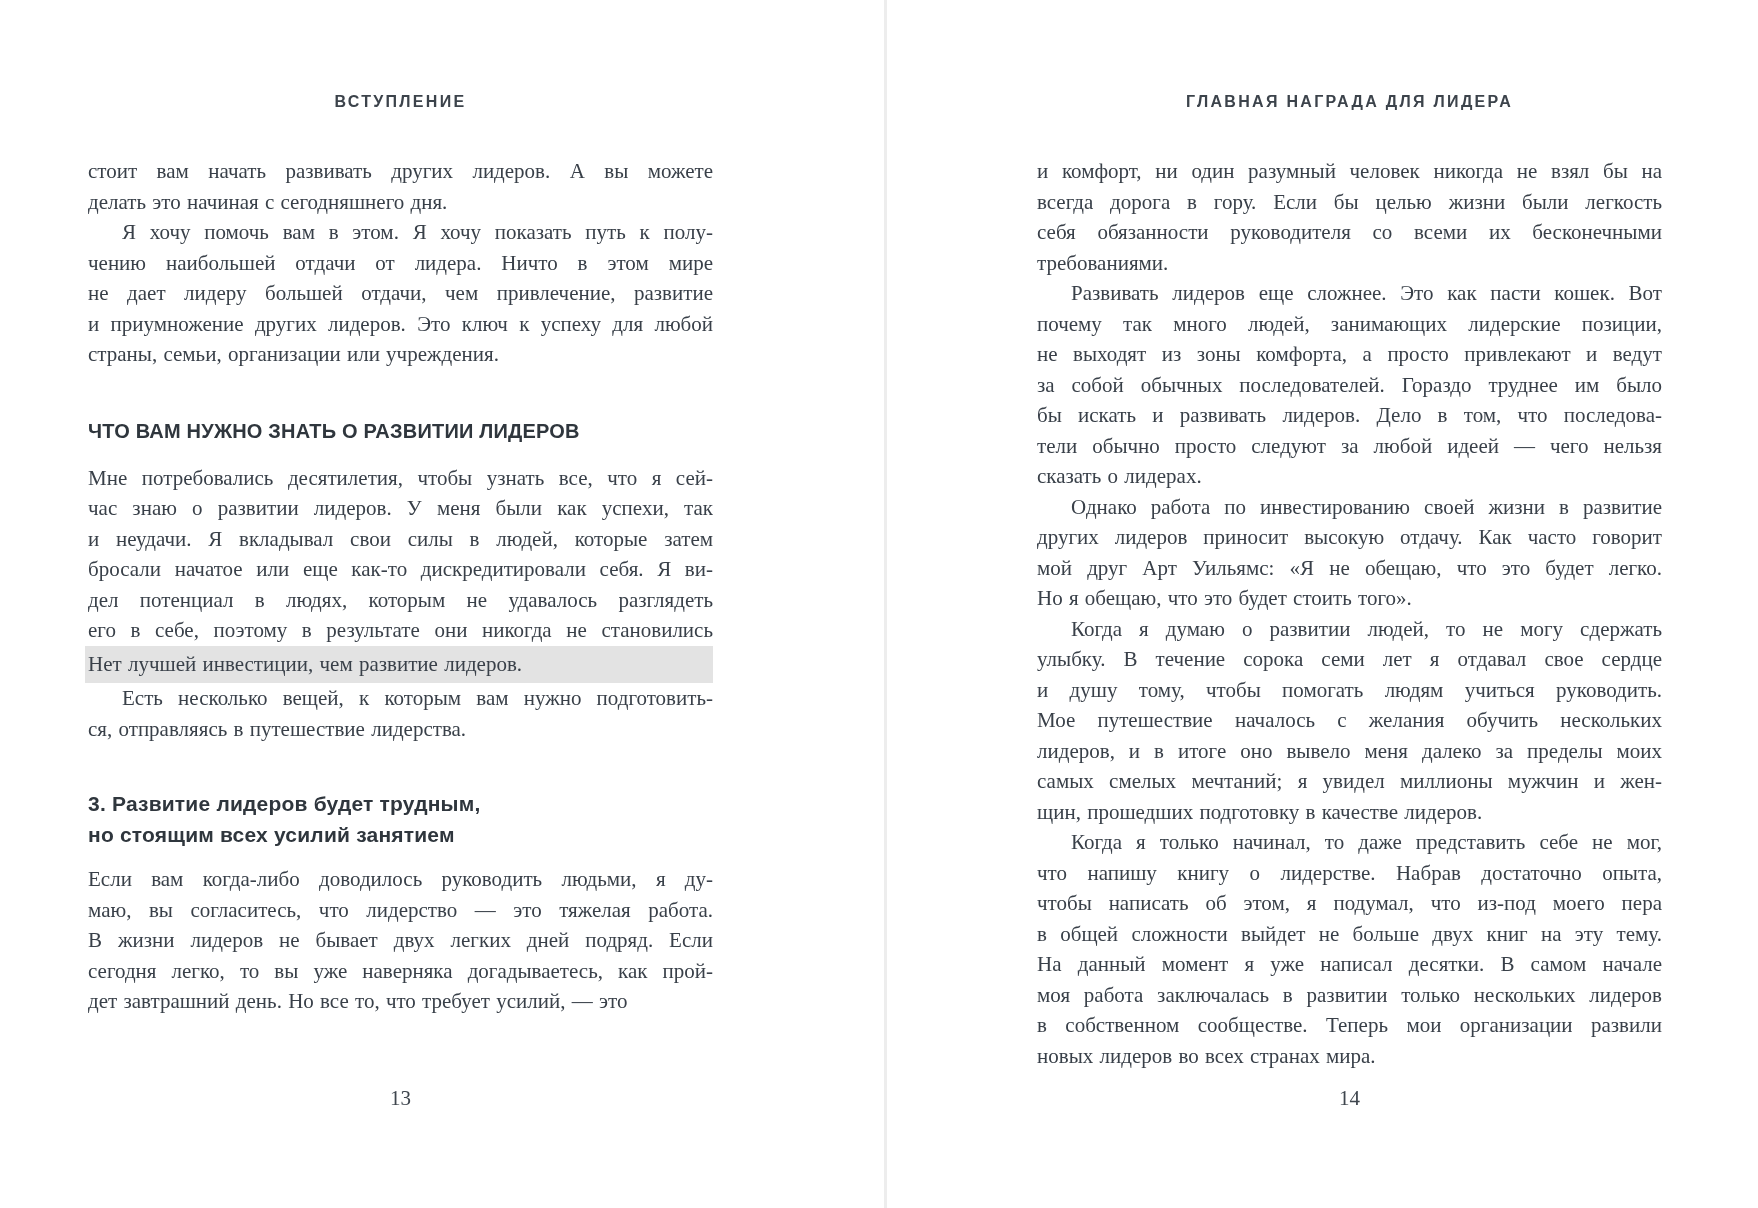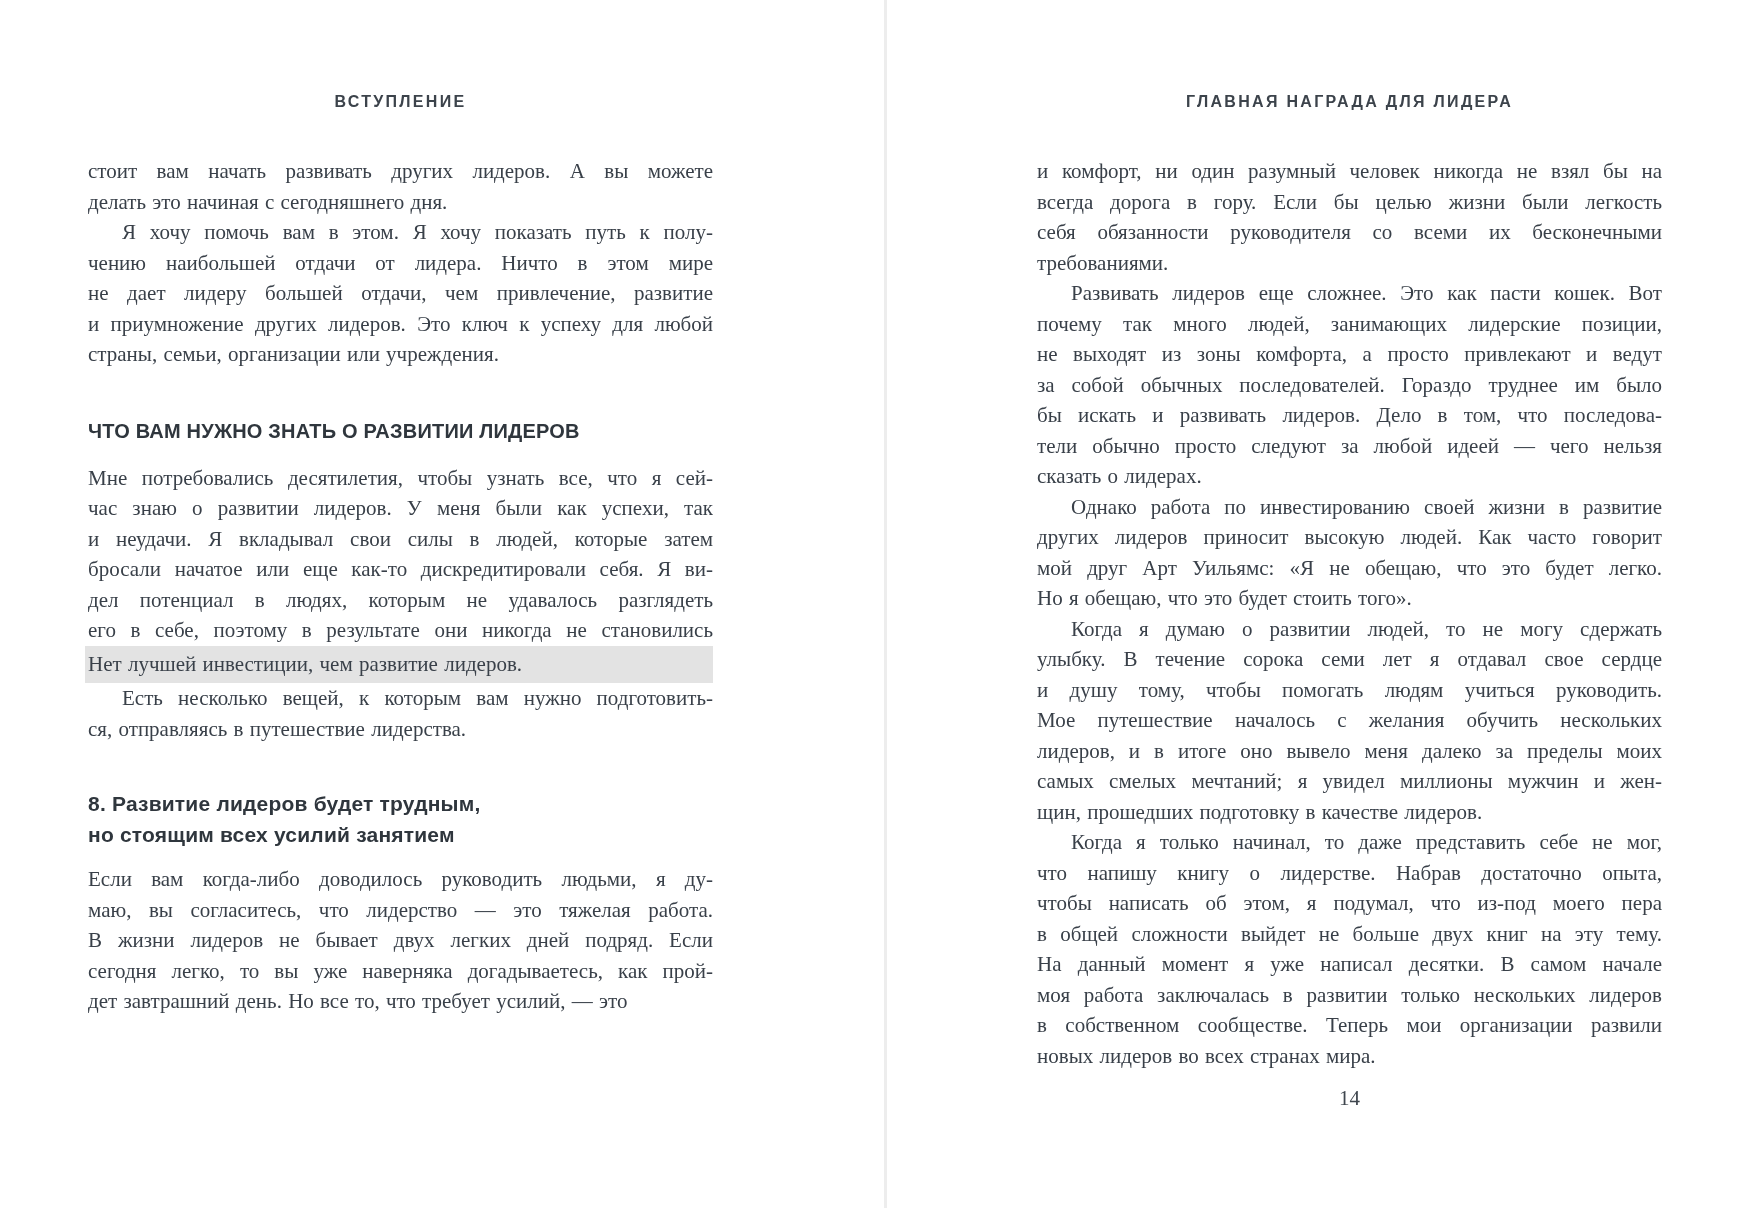--- a/index.html
+++ b/index.html
@@ -96,31 +96,32 @@
           <div class="line">его в себе, поэтому в результате они никогда не становились</div>
           <div class="line last">
             <div class="hl">Нет лучшей инвестиции, чем развитие лидеров.</div>
           </div>
         </div>
         <div class="para">
           <div class="line indent">Есть несколько вещей, к которым вам нужно подготовить-</div>
           <div class="line last">ся, отправляясь в путешествие лидерства.</div>
         </div>
         <div class="sub-heading">
-          <div>8. Развитие лидеров будет трудным,</div>
+          <div>3. Развитие лидеров будет трудным,</div>
           <div>но стоящим всех усилий занятием</div>
         </div>
         <div class="para">
           <div class="line">Если вам когда-либо доводилось руководить людьми, я ду-</div>
           <div class="line">маю, вы согласитесь, что лидерство — это тяжелая работа.</div>
           <div class="line">В жизни лидеров не бывает двух легких дней подряд. Если</div>
           <div class="line">сегодня легко, то вы уже наверняка догадываетесь, как прой-</div>
           <div class="line last">дет завтрашний день. Но все то, что требует усилий, — это</div>
         </div>
       </div>
+    <div class="page-number">13</div>
   </div>
 
   <div class="page right">
     <div class="running-head">ГЛАВНАЯ НАГРАДА ДЛЯ ЛИДЕРА</div>
     <div class="page-body">
         <div class="para">
           <div class="line">и комфорт, ни один разумный человек никогда не взял бы на</div>
           <div class="line">всегда дорога в гору. Если бы целью жизни были легкость</div>
           <div class="line">себя обязанности руководителя со всеми их бесконечными</div>
           <div class="line last">требованиями.</div>
@@ -129,21 +130,21 @@
           <div class="line indent">Развивать лидеров еще сложнее. Это как пасти кошек. Вот</div>
           <div class="line">почему так много людей, занимающих лидерские позиции,</div>
           <div class="line">не выходят из зоны комфорта, а просто привлекают и ведут</div>
           <div class="line">за собой обычных последователей. Гораздо труднее им было</div>
           <div class="line">бы искать и развивать лидеров. Дело в том, что последова-</div>
           <div class="line">тели обычно просто следуют за любой идеей — чего нельзя</div>
           <div class="line last">сказать о лидерах.</div>
         </div>
         <div class="para">
           <div class="line indent">Однако работа по инвестированию своей жизни в развитие</div>
-          <div class="line">других лидеров приносит высокую людей. Как часто говорит</div>
+          <div class="line">других лидеров приносит высокую отдачу. Как часто говорит</div>
           <div class="line">мой друг Арт Уильямс: «Я не обещаю, что это будет легко.</div>
           <div class="line last">Но я обещаю, что это будет стоить того».</div>
         </div>
         <div class="para">
           <div class="line indent">Когда я думаю о развитии людей, то не могу сдержать</div>
           <div class="line">улыбку. В течение сорока семи лет я отдавал свое сердце</div>
           <div class="line">и душу тому, чтобы помогать людям учиться руководить.</div>
           <div class="line">Мое путешествие началось с желания обучить нескольких</div>
           <div class="line">лидеров, и в итоге оно вывело меня далеко за пределы моих</div>
           <div class="line">самых смелых мечтаний; я увидел миллионы мужчин и жен-</div>

